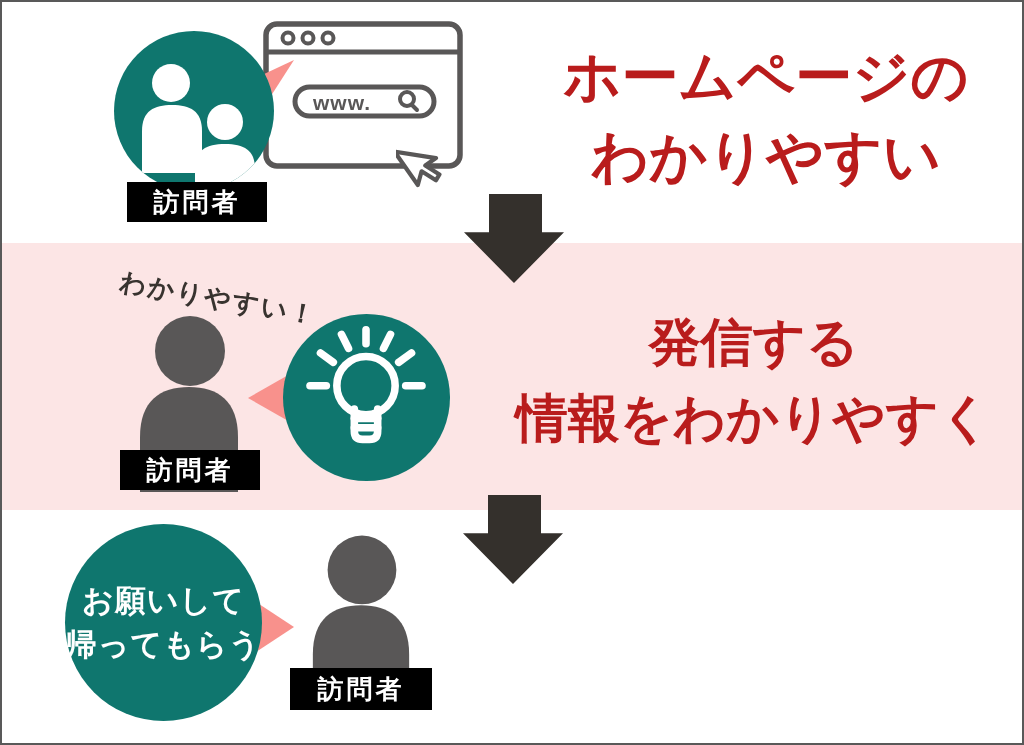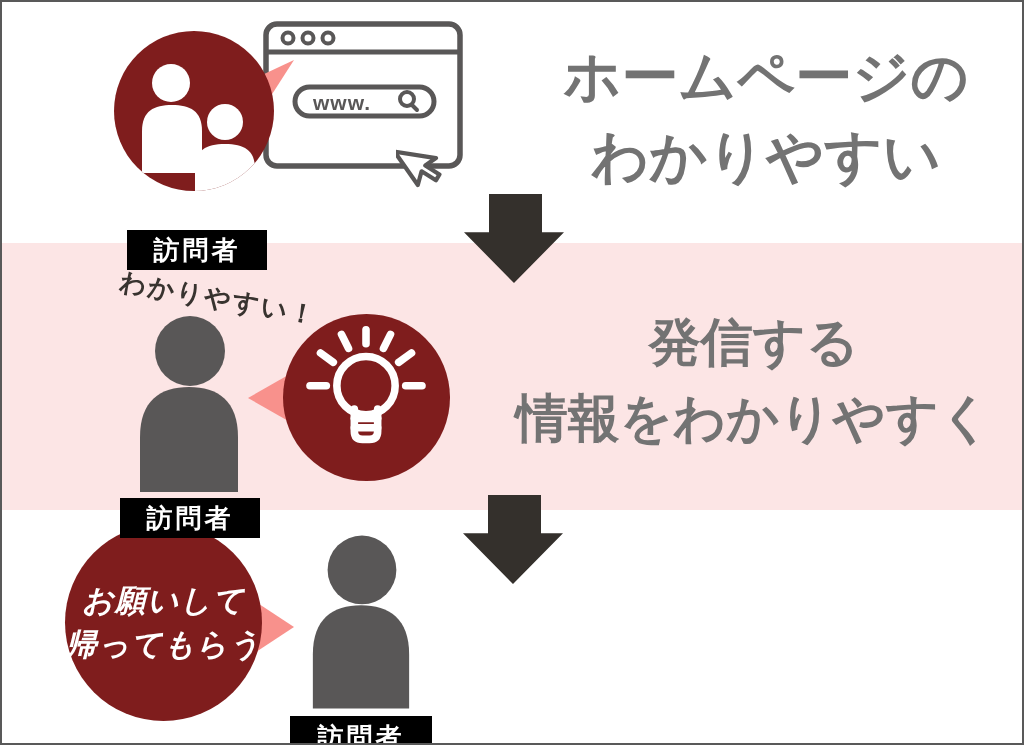--- a/index.html
+++ b/index.html
@@ -3,29 +3,29 @@
 <meta charset="utf-8">
 <style>
   html,body{margin:0;padding:0;background:#fff;}
   .canvas{
     position:relative;width:1024px;height:745px;box-sizing:border-box;
     background:#ffffff;border:2px solid #595959;overflow:hidden;
     font-family:"Liberation Sans","DejaVu Sans",sans-serif;
   }
   .abs{position:absolute;}
   .band{left:0;top:241px;width:1020px;height:267px;background:#FCE5E5;}
-  .heading{font-weight:bold;color:#737373;text-align:center;white-space:nowrap;}
+  .heading{font-weight:bold;color:#b91c1c;text-align:center;white-space:nowrap;}
   .h1{left:514px;top:34px;width:500px;font-size:57px;line-height:80px;}
   .h2{left:502px;top:302px;width:500px;font-size:52px;line-height:76px;}
   .h3{left:514px;top:538px;width:500px;font-size:57px;line-height:80px;}
   .arrow{width:100px;height:89px;background:#34302C;
     clip-path:polygon(25% 0%,78% 0%,78% 43%,100% 43%,50% 100%,0% 43%,25% 43%);}
   .tag{background:#000;color:#fff;font-weight:bold;font-size:26px;letter-spacing:3px;
-    display:flex;align-items:center;justify-content:center;z-index:6;margin-top:48px;}
-  .bubble{background:#7f1d1d;border-radius:50%;z-index:3;font-style:italic;}
+    display:flex;align-items:center;justify-content:center;z-index:6;}
+  .bubble{background:#0f766e;border-radius:50%;z-index:3;}
   .tail{background:#F8918C;z-index:2;}
   .callout{font-size:26px;font-weight:bold;color:#38332F;letter-spacing:2px;
     transform:rotate(10deg);transform-origin:0 50%;white-space:nowrap;}
   .bubble-text{width:100%;height:100%;display:flex;flex-direction:column;justify-content:center;
     color:#fff;font-weight:bold;font-size:31px;line-height:44px;text-align:center;letter-spacing:1px;}
   svg{display:block;}
 </style>
 </head>
 <body>
 

